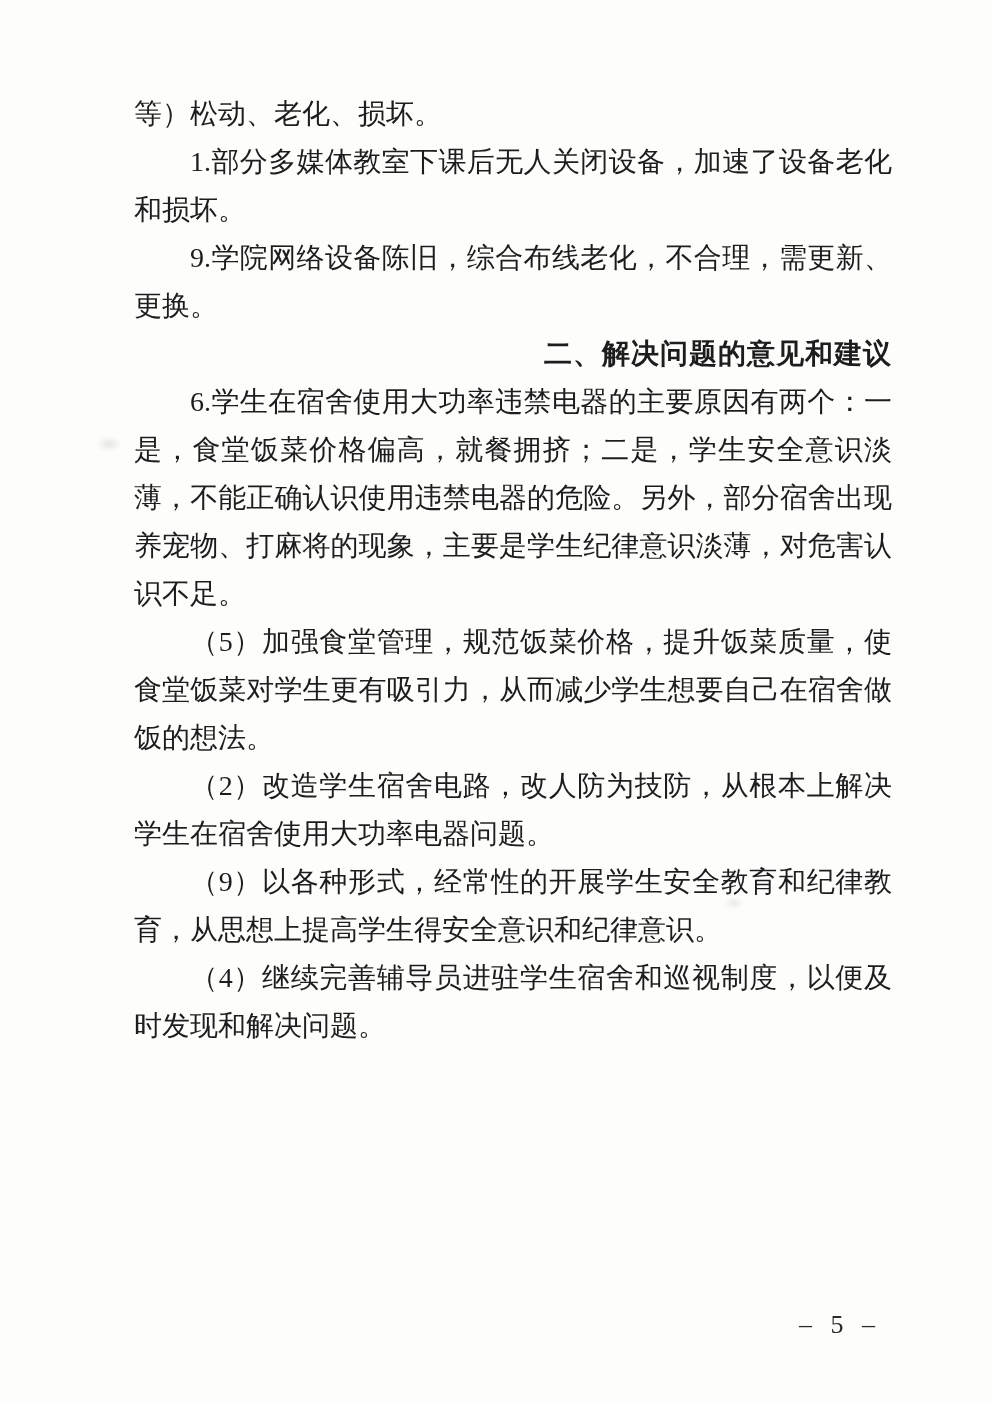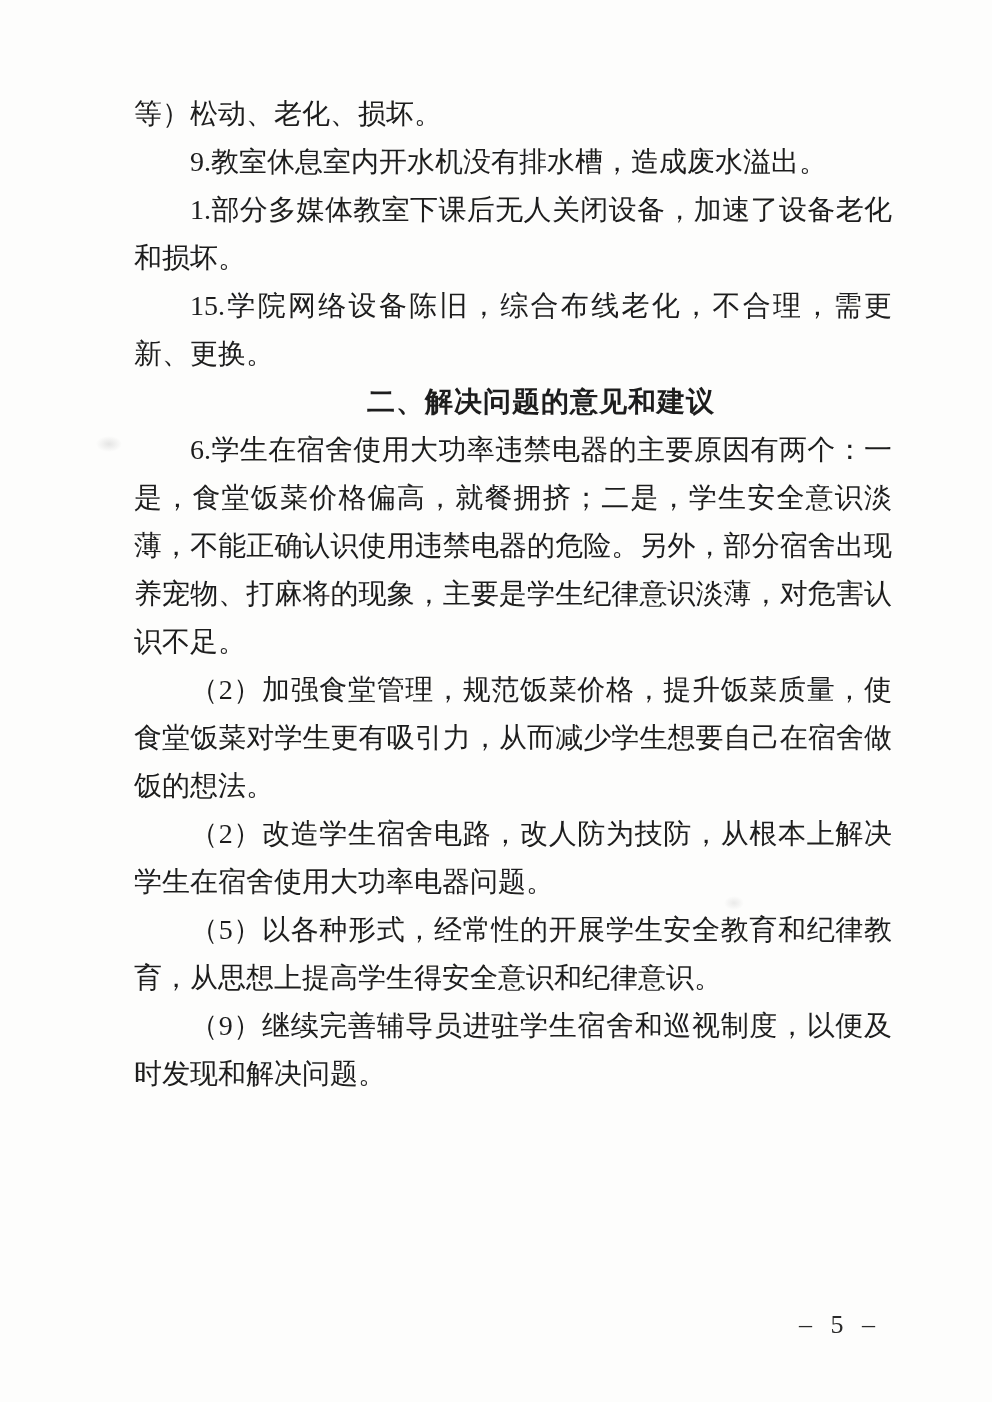--- a/index.html
+++ b/index.html
@@ -46,21 +46,21 @@
     text-justify: inter-ideograph;
     text-indent: 2em;
     color: #1d1d1d;
   }
   .para.continuation {
     text-indent: 0;
   }
   .para.heading {
     font-family: "Liberation Sans", "DejaVu Sans", sans-serif;
     font-weight: 700;
-    text-align: center;
+    text-align: right;
     letter-spacing: 1px;
   }
   .para.subheading {
     text-align: left;
     letter-spacing: 1px;
   }
   .page-number {
     position: absolute;
     top: 1308px;
     left: 775px;
@@ -76,25 +76,24 @@
 </head>
 <body>
 
 <div class="page">
   <div class="smudge smudge-left"></div>
   <div class="smudge smudge-right"></div>
 
   <div class="text-block">
 
   <p class="para continuation">等）松动、老化、损坏。</p>
-      <p class="para body">9.教室休息室内开水机没有排水槽，造成废水溢出。</p>
       <p class="para body">1.部分多媒体教室下课后无人关闭设备，加速了设备老化和损坏。</p>
-      <p class="para body">15.学院网络设备陈旧，综合布线老化，不合理，需更新、更换。</p>
+      <p class="para body">9.学院网络设备陈旧，综合布线老化，不合理，需更新、更换。</p>
       <p class="para heading">二、解决问题的意见和建议</p>
       <p class="para body">6.学生在宿舍使用大功率违禁电器的主要原因有两个：一是，食堂饭菜价格偏高，就餐拥挤；二是，学生安全意识淡薄，不能正确认识使用违禁电器的危险。另外，部分宿舍出现养宠物、打麻将的现象，主要是学生纪律意识淡薄，对危害认识不足。</p>
-      <p class="para body">（2）加强食堂管理，规范饭菜价格，提升饭菜质量，使食堂饭菜对学生更有吸引力，从而减少学生想要自己在宿舍做饭的想法。</p>
+      <p class="para body">（5）加强食堂管理，规范饭菜价格，提升饭菜质量，使食堂饭菜对学生更有吸引力，从而减少学生想要自己在宿舍做饭的想法。</p>
       <p class="para body">（2）改造学生宿舍电路，改人防为技防，从根本上解决学生在宿舍使用大功率电器问题。</p>
-      <p class="para body">（5）以各种形式，经常性的开展学生安全教育和纪律教育，从思想上提高学生得安全意识和纪律意识。</p>
-      <p class="para body">（9）继续完善辅导员进驻学生宿舍和巡视制度，以便及时发现和解决问题。</p>
+      <p class="para body">（9）以各种形式，经常性的开展学生安全教育和纪律教育，从思想上提高学生得安全意识和纪律意识。</p>
+      <p class="para body">（4）继续完善辅导员进驻学生宿舍和巡视制度，以便及时发现和解决问题。</p>
     </div>
 
   <div class="page-number">– 5 –</div>
 </div>
 
 </body></html>

